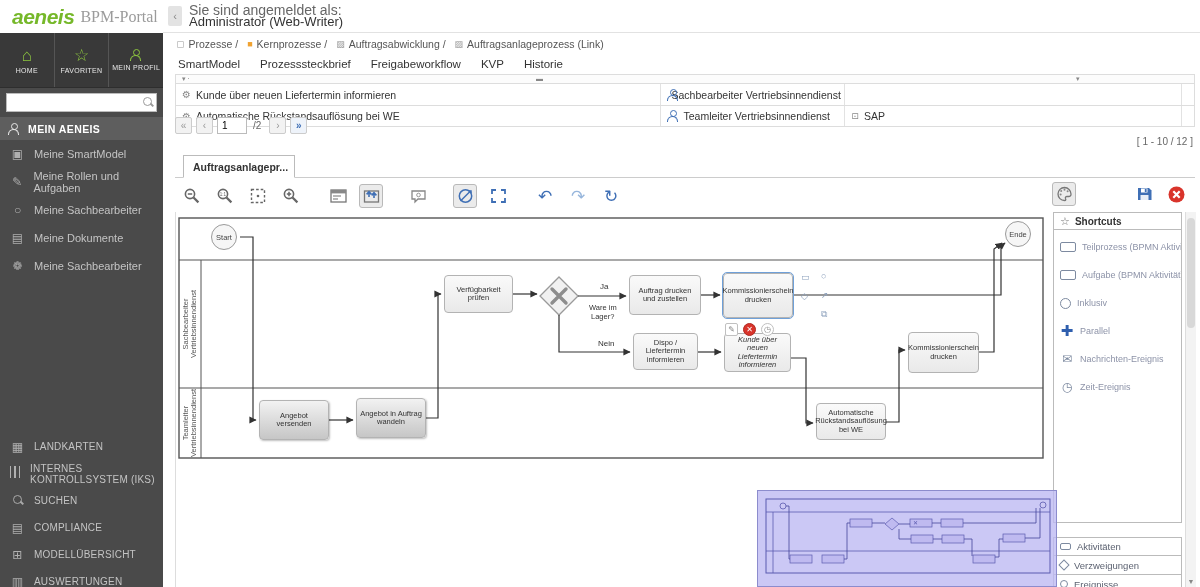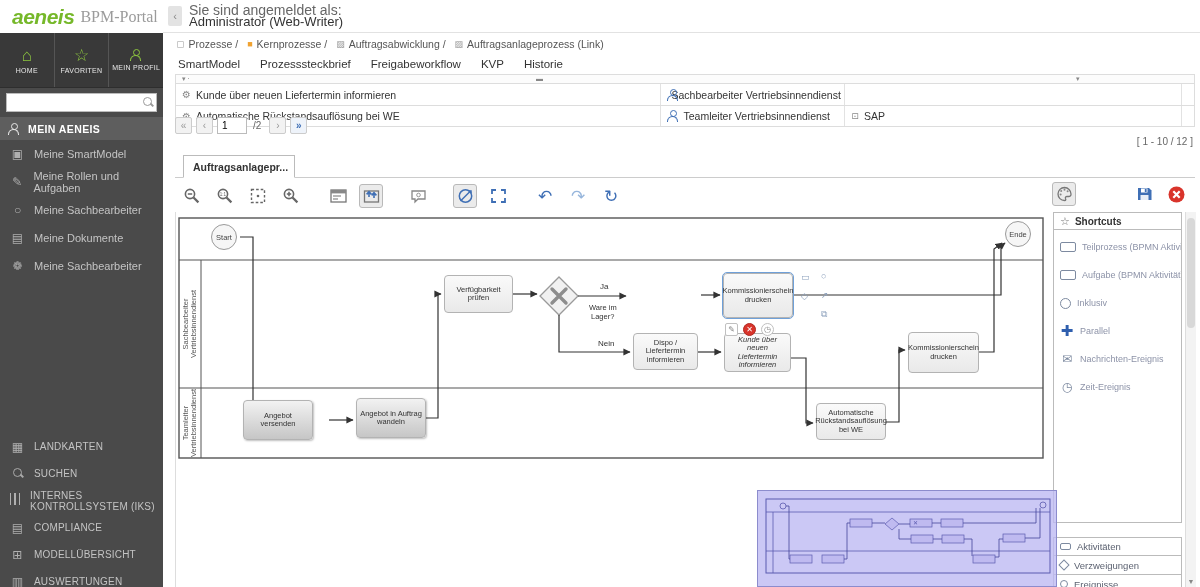--- a/index.html
+++ b/index.html
@@ -175,26 +175,26 @@
     <span class="sico">❁</span>
     <span>Meine Sachbearbeiter</span>
   </div>
 
   <div class="side-bottom">
     <div class="sitem">
       <span class="sico">▦</span>
       <span>LANDKARTEN</span>
     </div>
     <div class="sitem">
+      <span class="sico"><span class="eq"></span></span>
+      <span>INTERNES KONTROLLSYSTEM (IKS)</span>
+    </div>
+    <div class="sitem">
       <span class="sico"><span class="mag" style="filter:brightness(1.1)"></span></span>
       <span>SUCHEN</span>
-    </div>
-    <div class="sitem">
-      <span class="sico"><span class="eq"></span></span>
-      <span>INTERNES KONTROLLSYSTEM (IKS)</span>
     </div>
     <div class="sitem">
       <span class="sico">▤</span>
       <span>COMPLIANCE</span>
     </div>
     <div class="sitem">
       <span class="sico">⊞</span>
       <span>MODELLÜBERSICHT</span>
     </div>
     <div class="sitem">
@@ -428,36 +428,37 @@
     </div>
   <div class="lane-label" style="left:3px;top:176px;width:22px;height:70px">
     <span>Teamleiter
 Vertriebsinnendienst</span>
     </div>
 
   <div class="bpmn-circle" style="left:35px;top:12px">Start</div>
   <div class="bpmn-circle" style="left:829px;top:9px">Ende</div>
 
   <div class="bpmn-box" style="left:268px;top:63px;width:69px;height:38px">Verfügbarkeit prüfen</div>
+  <div class="bpmn-box" style="left:453px;top:63px;width:72px;height:40px">Auftrag drucken und zustellen</div>
   <div class="bpmn-box selbox" style="left:547px;top:61px;width:70px;height:45px">Kommissionierschein drucken</div>
 
   <span class="miniico" style="left:625px;top:60px">▭</span>
   <span class="miniico" style="left:645px;top:59px">○</span>
   <span class="miniico" style="left:625px;top:79px">◇</span>
   <span class="miniico" style="left:645px;top:78px">↗</span>
   <span class="miniico" style="left:645px;top:97px">⧉</span>
   <div class="editico" style="left:549px;top:111px">✎</div>
   <div class="editico reddot" style="left:567px;top:111px">✕</div>
   <div class="editico grayring" style="left:585px;top:111px">◷</div>
 
   <div class="bpmn-box" style="left:457px;top:121px;width:65px;height:37px">Dispo / Liefertermin informieren</div>
   <div class="bpmn-box ital" style="left:548px;top:121px;width:67px;height:39px">Kunde über neuen Liefertermin informieren</div>
   <div class="bpmn-box" style="left:732px;top:120px;width:71px;height:41px">Kommissionierschein drucken</div>
 
-  <div class="bpmn-box dark" style="left:67px;top:188px;width:70px;height:40px">Angebot versenden</div>
+  <div class="bpmn-box dark" style="left:83px;top:188px;width:70px;height:40px">Angebot versenden</div>
   <div class="bpmn-box dark" style="left:180px;top:186px;width:70px;height:40px">Angebot in Auftrag wandeln</div>
   <div class="bpmn-box" style="left:640px;top:191px;width:70px;height:37px">Automatische Rückstandsauflösung bei WE</div>
 </div>
 
 <div class="minimap">
   <svg width="298" height="95">
     <rect x="8" y="8" width="284" height="74" fill="none" stroke="#5b5bb0" stroke-width="1"></rect>
     <line x1="8" y1="21" x2="292" y2="21" stroke="#5b5bb0" stroke-width=".8"></line>
     <line x1="8" y1="60" x2="292" y2="60" stroke="#5b5bb0" stroke-width=".8"></line>
     <line x1="15" y1="21" x2="15" y2="82" stroke="#5b5bb0" stroke-width=".8"></line>

